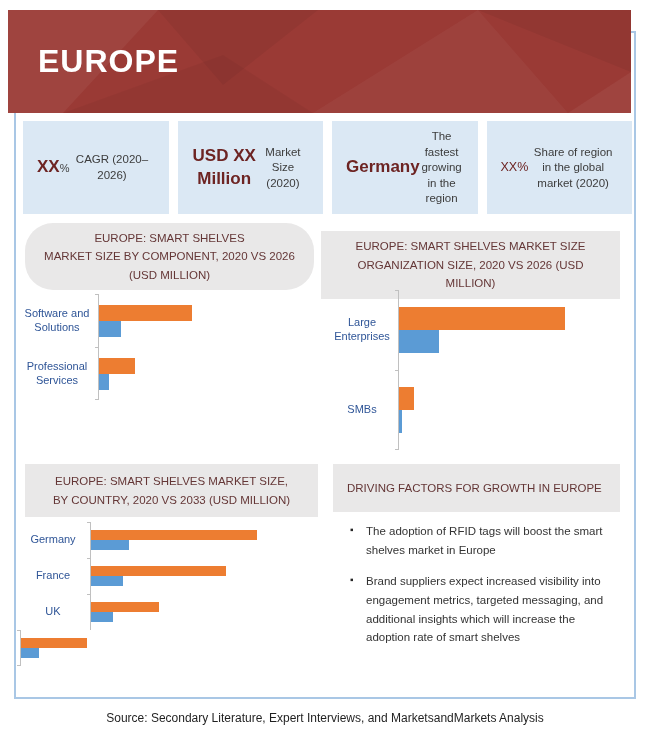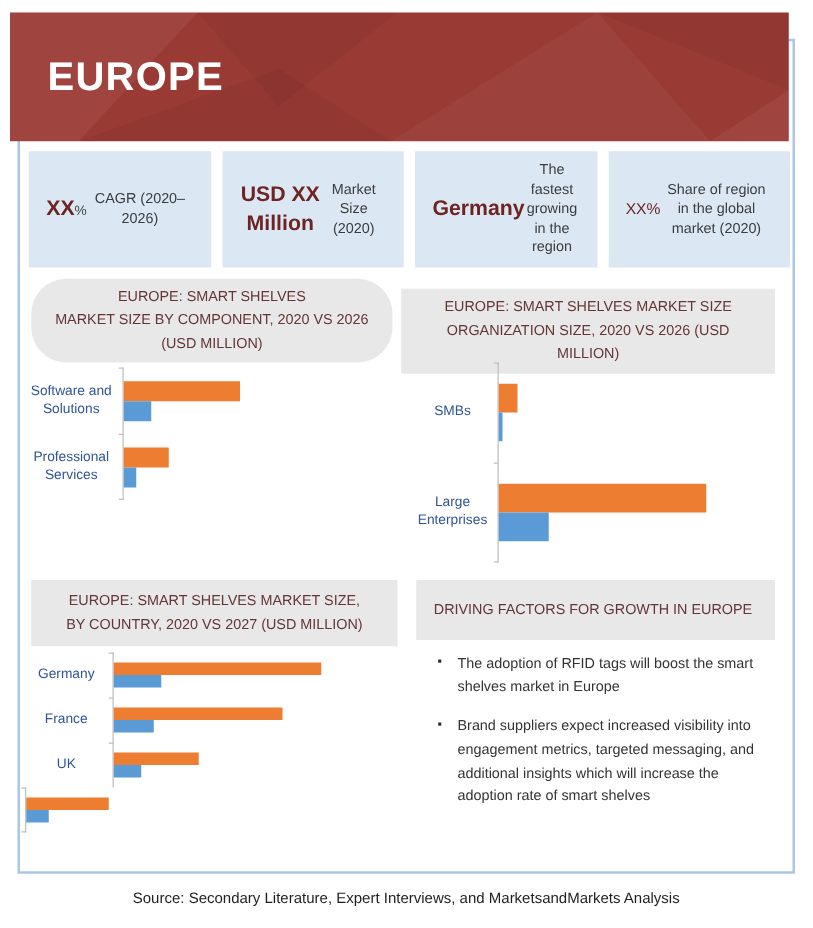--- a/index.html
+++ b/index.html
@@ -160,52 +160,52 @@
     <div class="stat-label">Share of region in the global market (2020)</div>
   </div>
 </div>
 
 <div class="chart-title" id="title-c1">EUROPE: SMART SHELVES
 MARKET SIZE BY COMPONENT, 2020 VS 2026
 (USD MILLION)</div>
 <div class="chart-title" id="title-c2">EUROPE: SMART SHELVES MARKET SIZE
 ORGANIZATION SIZE, 2020 VS 2026 (USD MILLION)</div>
 <div class="chart-title" id="title-c3">EUROPE: SMART SHELVES MARKET SIZE,
-BY COUNTRY, 2020 VS 2027 (USD MILLION)</div>
+BY COUNTRY, 2020 VS 2033 (USD MILLION)</div>
 <div class="panel-title" id="title-drivers">DRIVING FACTORS FOR GROWTH IN EUROPE</div>
 
 <div class="chart" id="chart-c1">
     <div class="bar-row">
       <div class="bar-label">Software and Solutions</div>
       <div class="bar-seg">
         <div class="bar" style="width: 43.4483%; background: rgb(237, 125, 49);"></div>
         <div class="bar" style="width: 10.3448%; background: rgb(91, 155, 213);"></div>
       </div>
     </div>
     <div class="bar-row">
       <div class="bar-label">Professional Services</div>
       <div class="bar-seg">
         <div class="bar" style="width: 16.5517%; background: rgb(237, 125, 49);"></div>
         <div class="bar" style="width: 4.82759%; background: rgb(91, 155, 213);"></div>
       </div>
     </div>
   </div>
 <div class="chart" id="chart-c2">
     <div class="bar-row">
+      <div class="bar-label">Large Enterprises</div>
+      <div class="bar-seg">
+        <div class="bar" style="width: 74.6269%; background: rgb(237, 125, 49);"></div>
+        <div class="bar" style="width: 17.9104%; background: rgb(91, 155, 213);"></div>
+      </div>
+    </div>
+    <div class="bar-row">
       <div class="bar-label">SMBs</div>
       <div class="bar-seg">
         <div class="bar" style="width: 6.71642%; background: rgb(237, 125, 49);"></div>
         <div class="bar" style="width: 1.49254%; background: rgb(91, 155, 213);"></div>
-      </div>
-    </div>
-    <div class="bar-row">
-      <div class="bar-label">Large Enterprises</div>
-      <div class="bar-seg">
-        <div class="bar" style="width: 74.6269%; background: rgb(237, 125, 49);"></div>
-        <div class="bar" style="width: 17.9104%; background: rgb(91, 155, 213);"></div>
       </div>
     </div>
   </div>
 <div class="chart" id="chart-c3">
     <div class="bar-row">
       <div class="bar-label">Germany</div>
       <div class="bar-seg">
         <div class="bar" style="width: 75.188%; background: rgb(237, 125, 49);"></div>
         <div class="bar" style="width: 17.2932%; background: rgb(91, 155, 213);"></div>
       </div>

